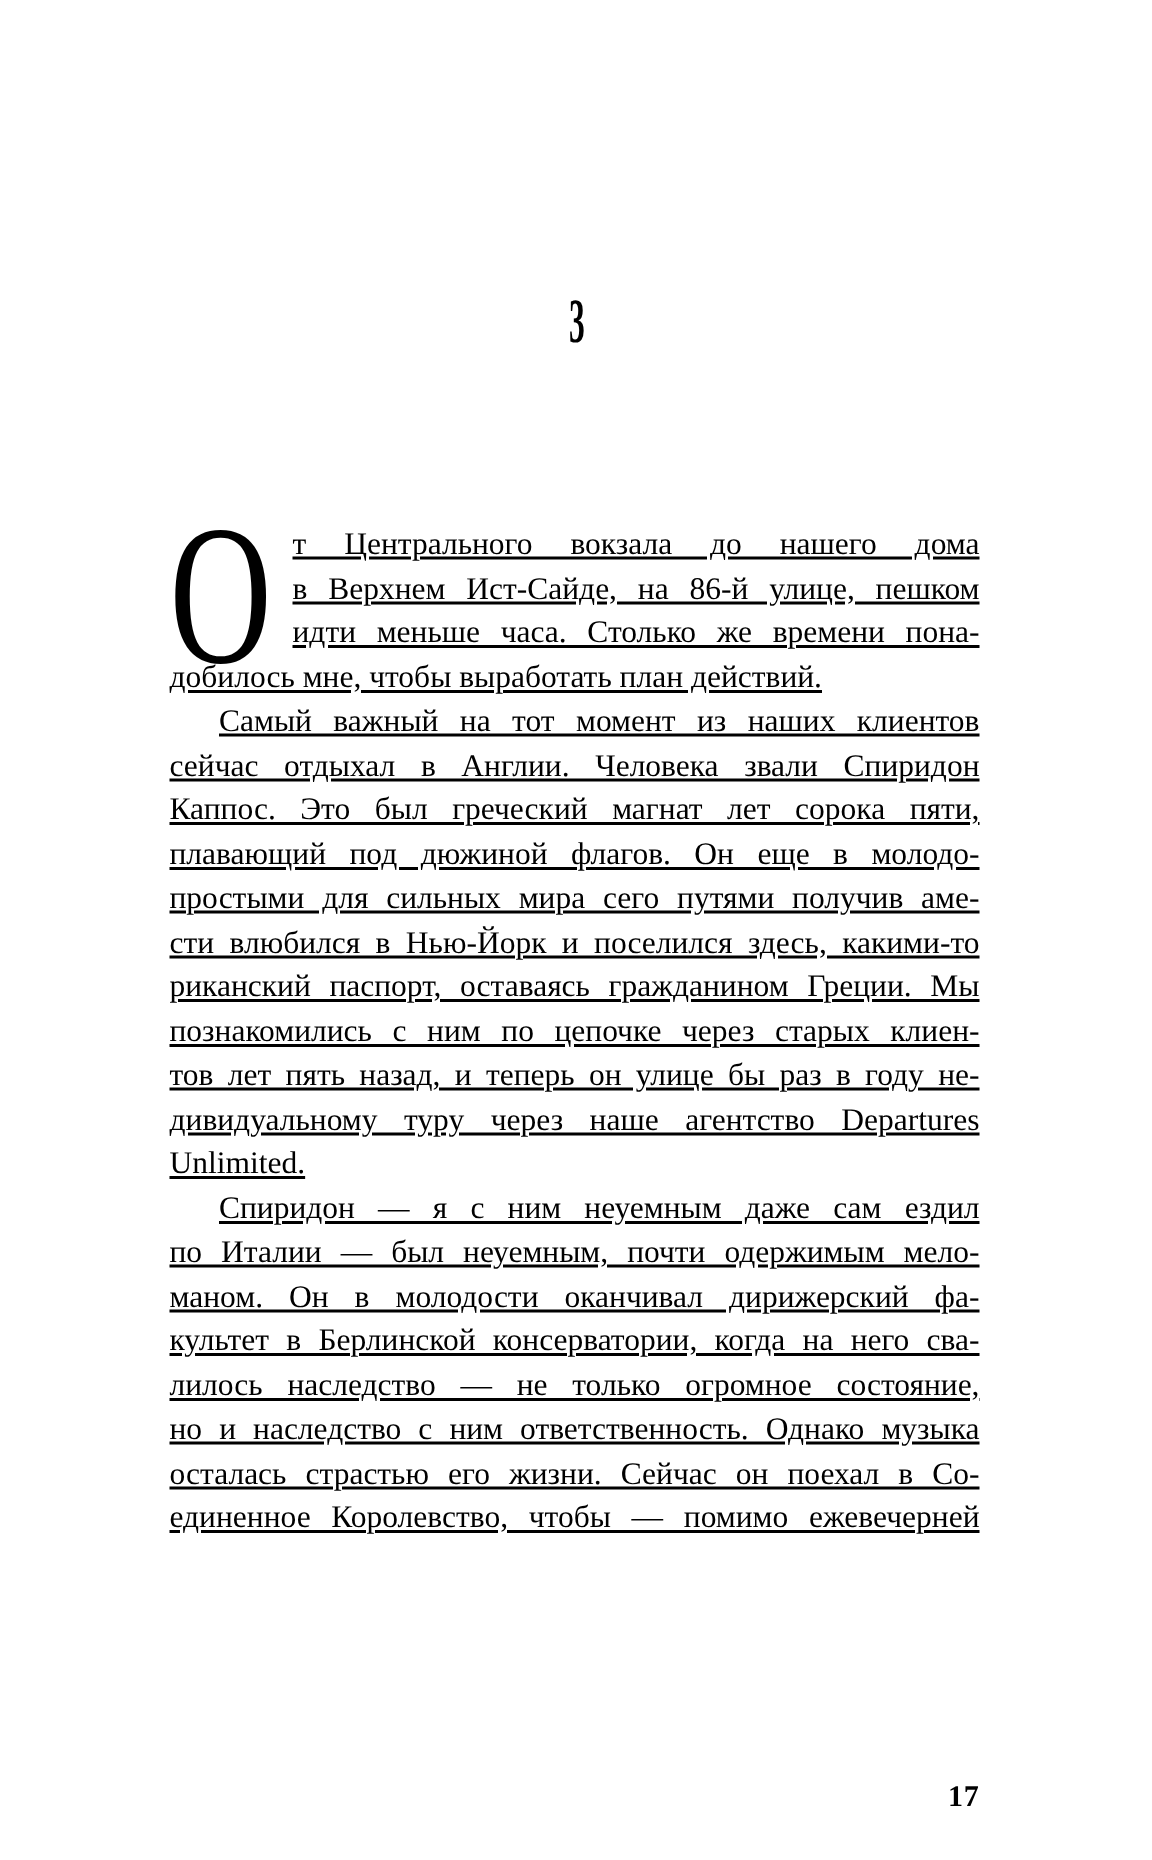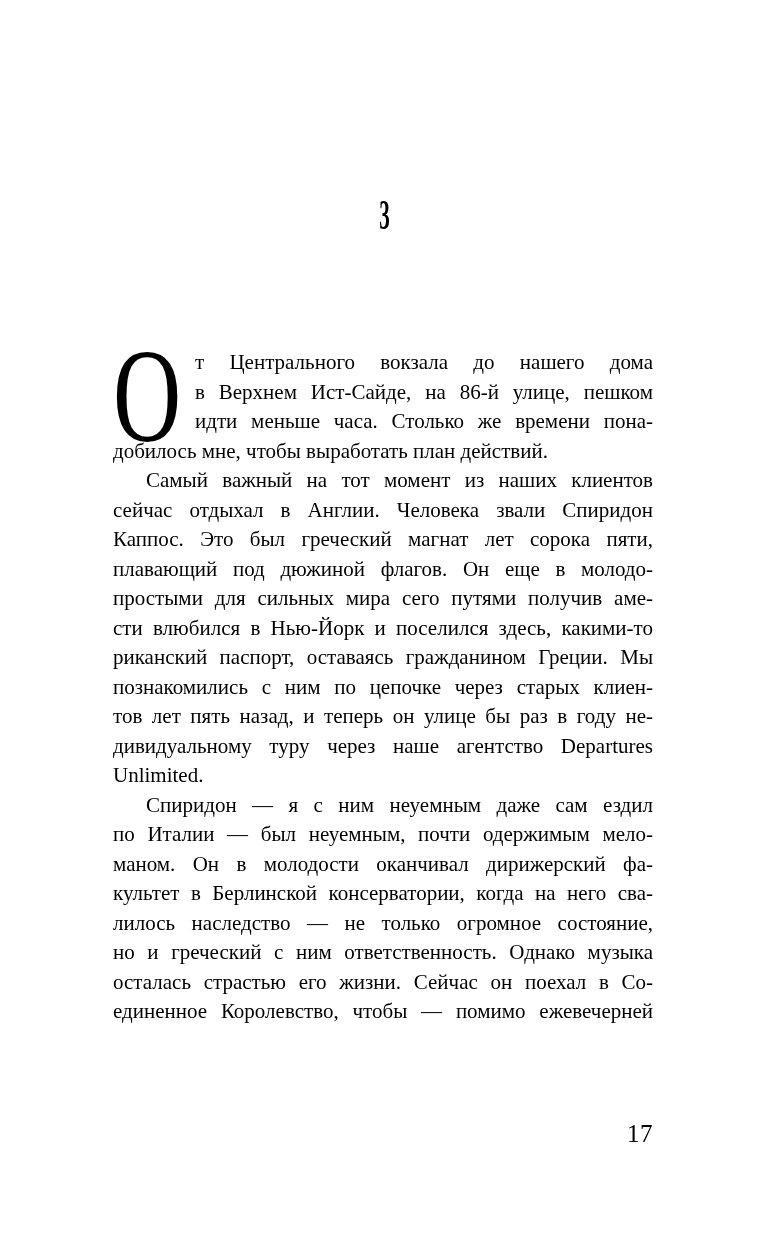--- a/index.html
+++ b/index.html
@@ -32,44 +32,45 @@
     top: 348px;
     left: 113px;
     width: 540px;
     font-size: 21px;
     line-height: 29.5px;
   }
   .para { margin: 0; }
   .line {
     text-align: justify;
     text-align-last: justify;
+    text-decoration: underline;
   }
   .line.no-just { text-align-last: left; }
   .line.indent { padding-left: 33px; }
   .dropcap {
     float: left;
     width: 68px;
     height: 88px;
     margin-right: 14px;
     font-size: 133px;
     line-height: 88px;
     transform: scaleX(0.71);
     transform-origin: 0 0;
     position: relative;
     top: 4px;
   }
   .folio {
     position: absolute;
-    top: 1124px;
+    top: 1188px;
     left: 113px;
     width: 540px;
     text-align: right;
-    font-size: 25px;
+    font-size: 20px;
     line-height: 20px;
-    font-weight: 400;
+    font-weight: 700;
     letter-spacing: 0.5px;
   }
 </style>
 </head>
 <body>
 
 <div class="page">
   <div class="chapter">
     <span class="chapter-digit">3</span>
   </div>
@@ -94,20 +95,20 @@
         <div class="line">тов лет пять назад, и теперь он улице бы раз в году не-</div>
         <div class="line">дивидуальному туру через наше агентство Departures</div>
         <div class="line no-just">Unlimited.</div>
       </div>
       <div class="para">
         <div class="line indent">Спиридон — я с ним неуемным даже сам ездил</div>
         <div class="line">по Италии — был неуемным, почти одержимым мело-</div>
         <div class="line">маном. Он в молодости оканчивал дирижерский фа-</div>
         <div class="line">культет в Берлинской консерватории, когда на него сва-</div>
         <div class="line">лилось наследство — не только огромное состояние,</div>
-        <div class="line">но и греческий с ним ответственность. Однако музыка</div>
+        <div class="line">но и наследство с ним ответственность. Однако музыка</div>
         <div class="line">осталась страстью его жизни. Сейчас он поехал в Со-</div>
         <div class="line">единенное Королевство, чтобы — помимо ежевечерней</div>
       </div>
     </div>
 
   <div class="folio">17</div>
 </div>
 
 </body></html>

